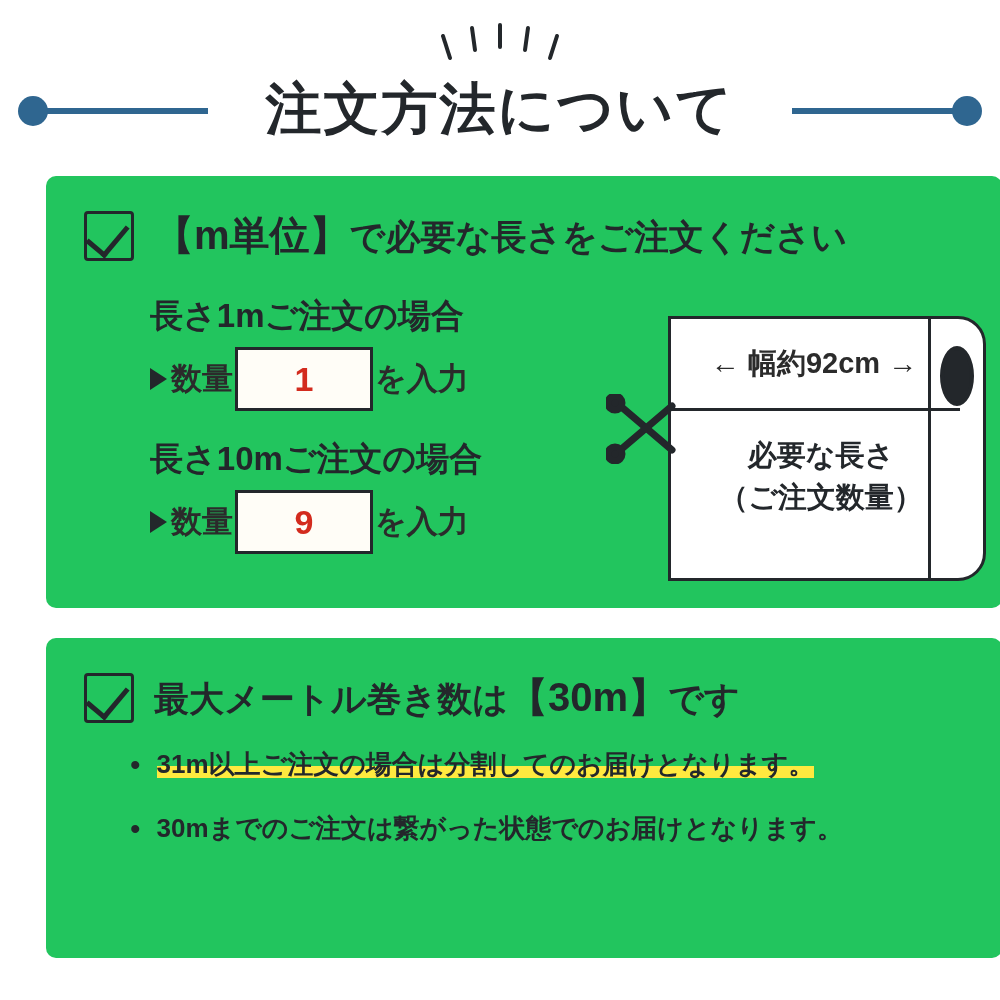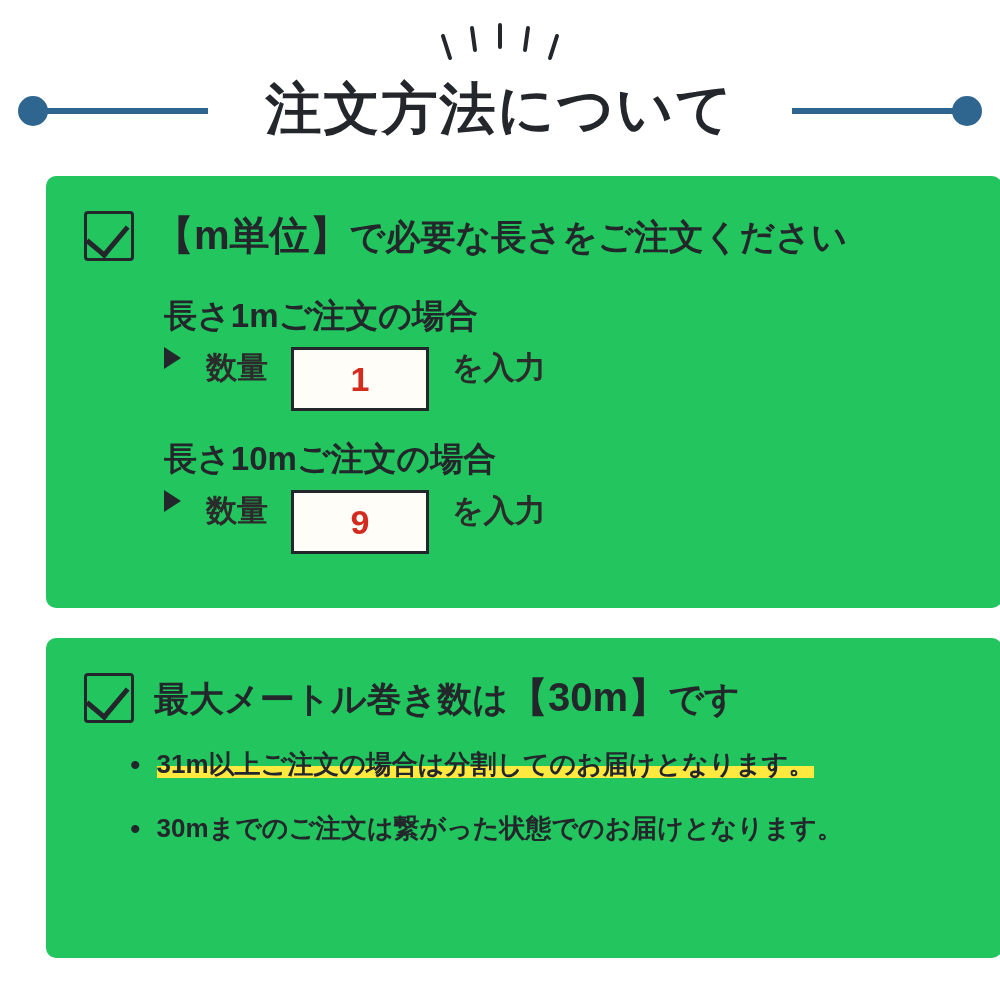--- a/index.html
+++ b/index.html
@@ -111,35 +111,35 @@
     letter-spacing: 0px;
     white-space: nowrap;
   }
   .check-heading .big {
     font-size: 40px;
   }
 
   
   .examples {
     position: absolute;
-    left: 118px;
+    left: 104px;
     top: 118px;
     width: 440px;
   }
   .ex-title {
     font-size: 33px;
     font-weight: bold;
     color: #23272b;
     margin-bottom: 8px;
     white-space: nowrap;
   }
   .ex-row {
     display: flex;
-    align-items: flex-start;
-    gap: 23px;
+    align-items: center;
+    gap: 2px;
     margin-bottom: 26px;
   }
   .tri {
     width: 0; height: 0;
     border-left: 17px solid #23272b;
     border-top: 11px solid transparent;
     border-bottom: 11px solid transparent;
     margin-right: 2px;
   }
   .ex-label {
@@ -313,20 +313,39 @@
       <div class="ex-row">
         <div class="tri"></div>
         <div class="ex-label">数量</div>
         <div class="qty-box">9</div>
         <div class="ex-label">を入力</div>
       </div>
     </div>
 
   </div>
 
+  <div class="roll-wrap">
+    <div class="roll-body"></div>
+    <div class="roll-cap"></div>
+    <div class="roll-core"></div>
+    <div class="roll-topline"></div>
+    <div class="width-label">← 幅約92cm →</div>
+    <div class="roll-caption">
+      <div>必要な長さ</div>
+      <div>（ご注文数量）</div>
+    </div>
+    <svg class="scissors" viewBox="0 0 78 70">
+      <g stroke="#23272b" stroke-width="7" fill="none" stroke-linecap="round">
+        <line x1="12" y1="10" x2="66" y2="56"></line>
+        <line x1="12" y1="58" x2="66" y2="12"></line>
+        <circle cx="9" cy="9" r="7" fill="#23272b"></circle>
+        <circle cx="9" cy="60" r="7" fill="#23272b"></circle>
+      </g>
+    </svg>
+  </div>
 
 </div>
 
 <div class="panel" id="panel-max">
 
   <div class="check-line">
     <div class="checkbox"></div>
     <div class="check-heading">
       <span>最大メートル巻き数は</span><span class="big">【30m】</span><span>です</span>
     </div>

